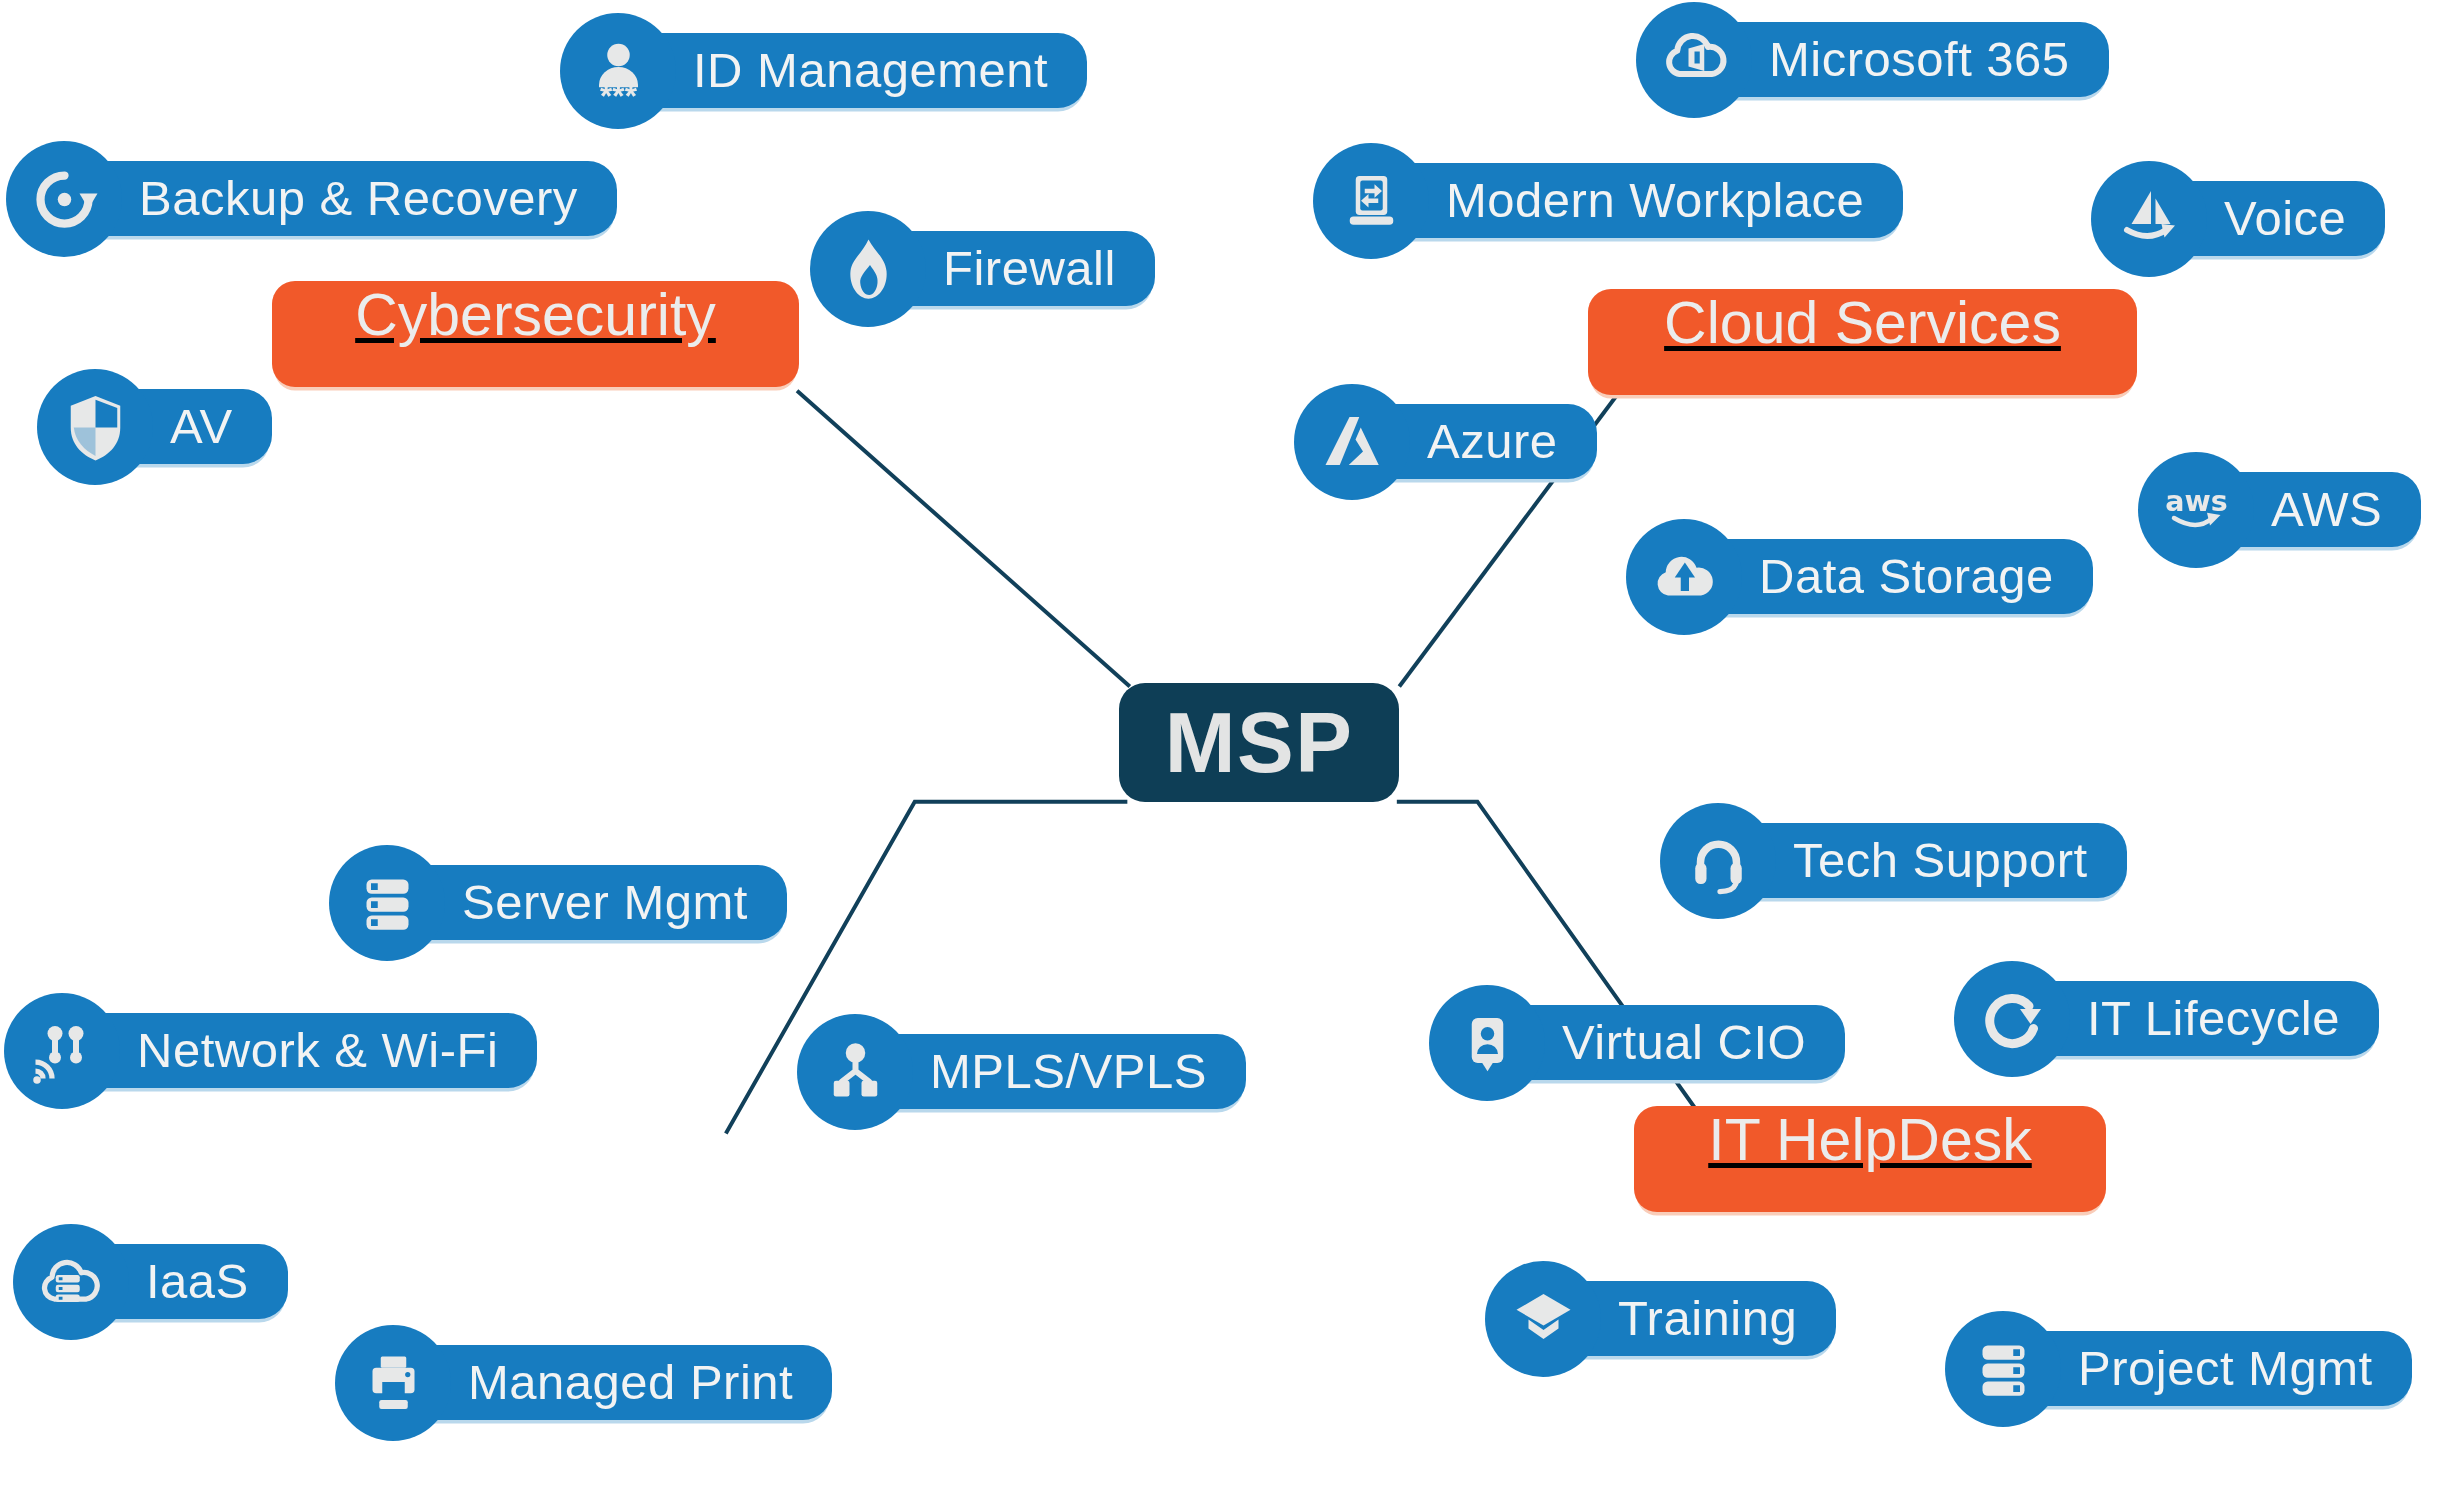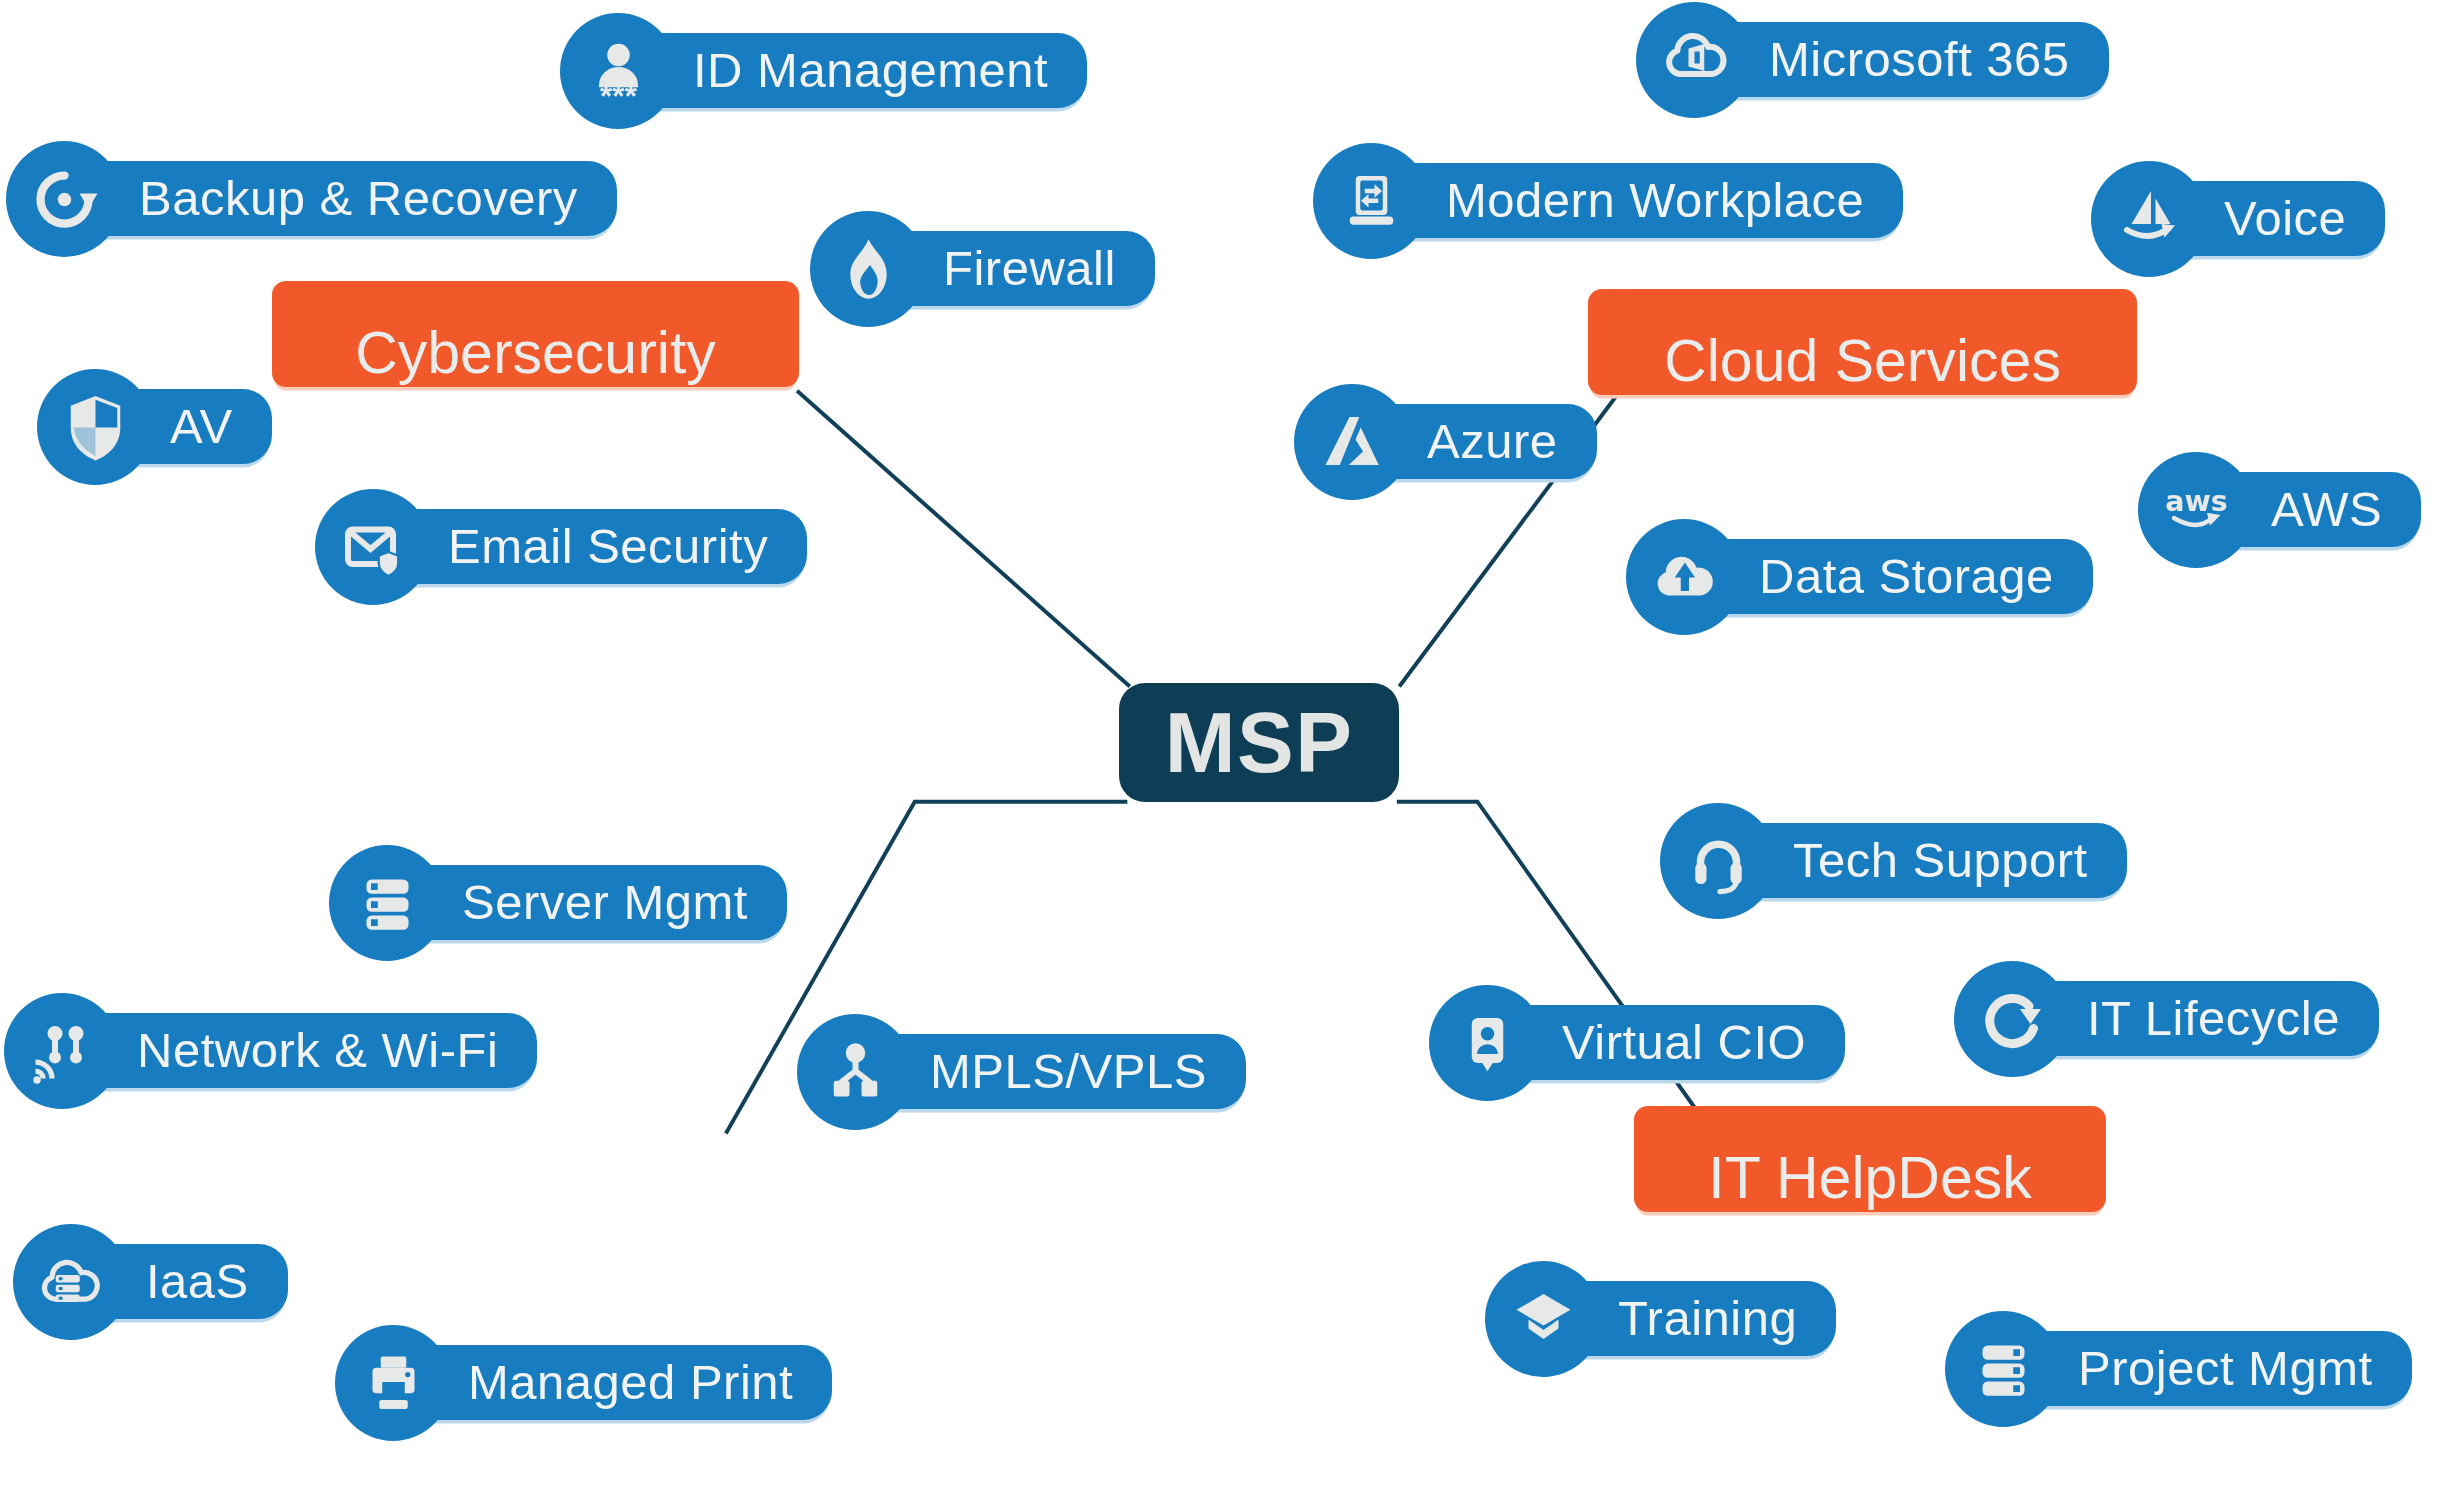--- a/index.html
+++ b/index.html
@@ -19,23 +19,24 @@
   }
   .bubble{
     position:absolute;left:-18px;top:-20px;width:116px;height:116px;
     border-radius:50%;background:var(--blue,#177cc0);
     display:flex;align-items:center;justify-content:center;
   }
   .bubble svg{width:75px;height:75px;display:block;}
   .glyph{fill:#e7e8e8;}
 
   .category{
-    position:absolute;background:var(--orange,#f1592a);border-radius:14px;
-    display:flex;align-items:flex-end;justify-content:center;z-index:2;
+    position:absolute;background:var(--orange,#f1592a);border-radius:23px;
+    display:flex;align-items:flex-start;justify-content:center;z-index:2;
     box-shadow:0 6px 0 -2.5px #f9cdb9;
+    text-decoration:underline;
   }
   .category .label{color:#ebecec;font-size:59px;font-weight:300;white-space:nowrap;}
 
   .center-node{
     position:absolute;left:1119px;top:683px;width:280px;height:119px;
     background:var(--navy,#0e3e56);border-radius:26px;z-index:3;
     display:flex;align-items:center;justify-content:center;
   }
   .center-node .label{color:#e3e4e4;font-size:85px;font-weight:bold;letter-spacing:1.5px;}
 </style>
@@ -95,30 +96,20 @@
     <span class="bubble">
       <svg viewBox="0 0 100 100">
         <path class="glyph" d="M50,8 L83,21 V50 C83,72 69,86 50,94 C31,86 17,72 17,50 V21 Z"></path>
         <path d="M50,13 L79,24 V50 L50,50 Z" fill="#177cc0"></path>
         <path d="M50,50 L21,50 C23,68 35,80 50,88 Z" fill="#177cc0" opacity="0.35"></path>
       </svg>
     </span>
     <span class="label">AV</span>
   </div>
 
-  <div class="badge" style="left:333px;top:509px;">
-    <span class="bubble">
-      <svg viewBox="0 0 100 100">
-        <rect x="16" y="26" width="60" height="46" rx="6" fill="none" stroke="#e7e8e8" stroke-width="8"></rect>
-        <path d="M21,31 L46,52 L71,31" fill="none" stroke="#e7e8e8" stroke-width="8" stroke-linecap="round"></path>
-        <path class="glyph" d="M70,56 l13,5 v10 c0,8 -5,13 -13,17 c-8,-4 -13,-9 -13,-17 v-10 z" stroke="#177cc0" stroke-width="3"></path>
-      </svg>
-    </span>
-    <span class="label">Email Security</span>
-  </div>
 
   <div class="category" style="left:1588px;top:289px;width:549px;height:106px;">
     <span class="label">Cloud Services</span>
   </div>
 
   <div class="badge" style="left:1654px;top:22px;">
     <span class="bubble">
       <svg viewBox="0 0 100 100">
         <path d="M30,68 a16,16 0 0 1 -3,-31 a21,21 0 0 1 41,-5 a14,14 0 0 1 5,36 z" fill="none" stroke="#e7e8e8" stroke-width="8" stroke-linejoin="round"></path>
         <path class="glyph" d="M42,34 L63,28 V64 L42,58 Z"></path>

